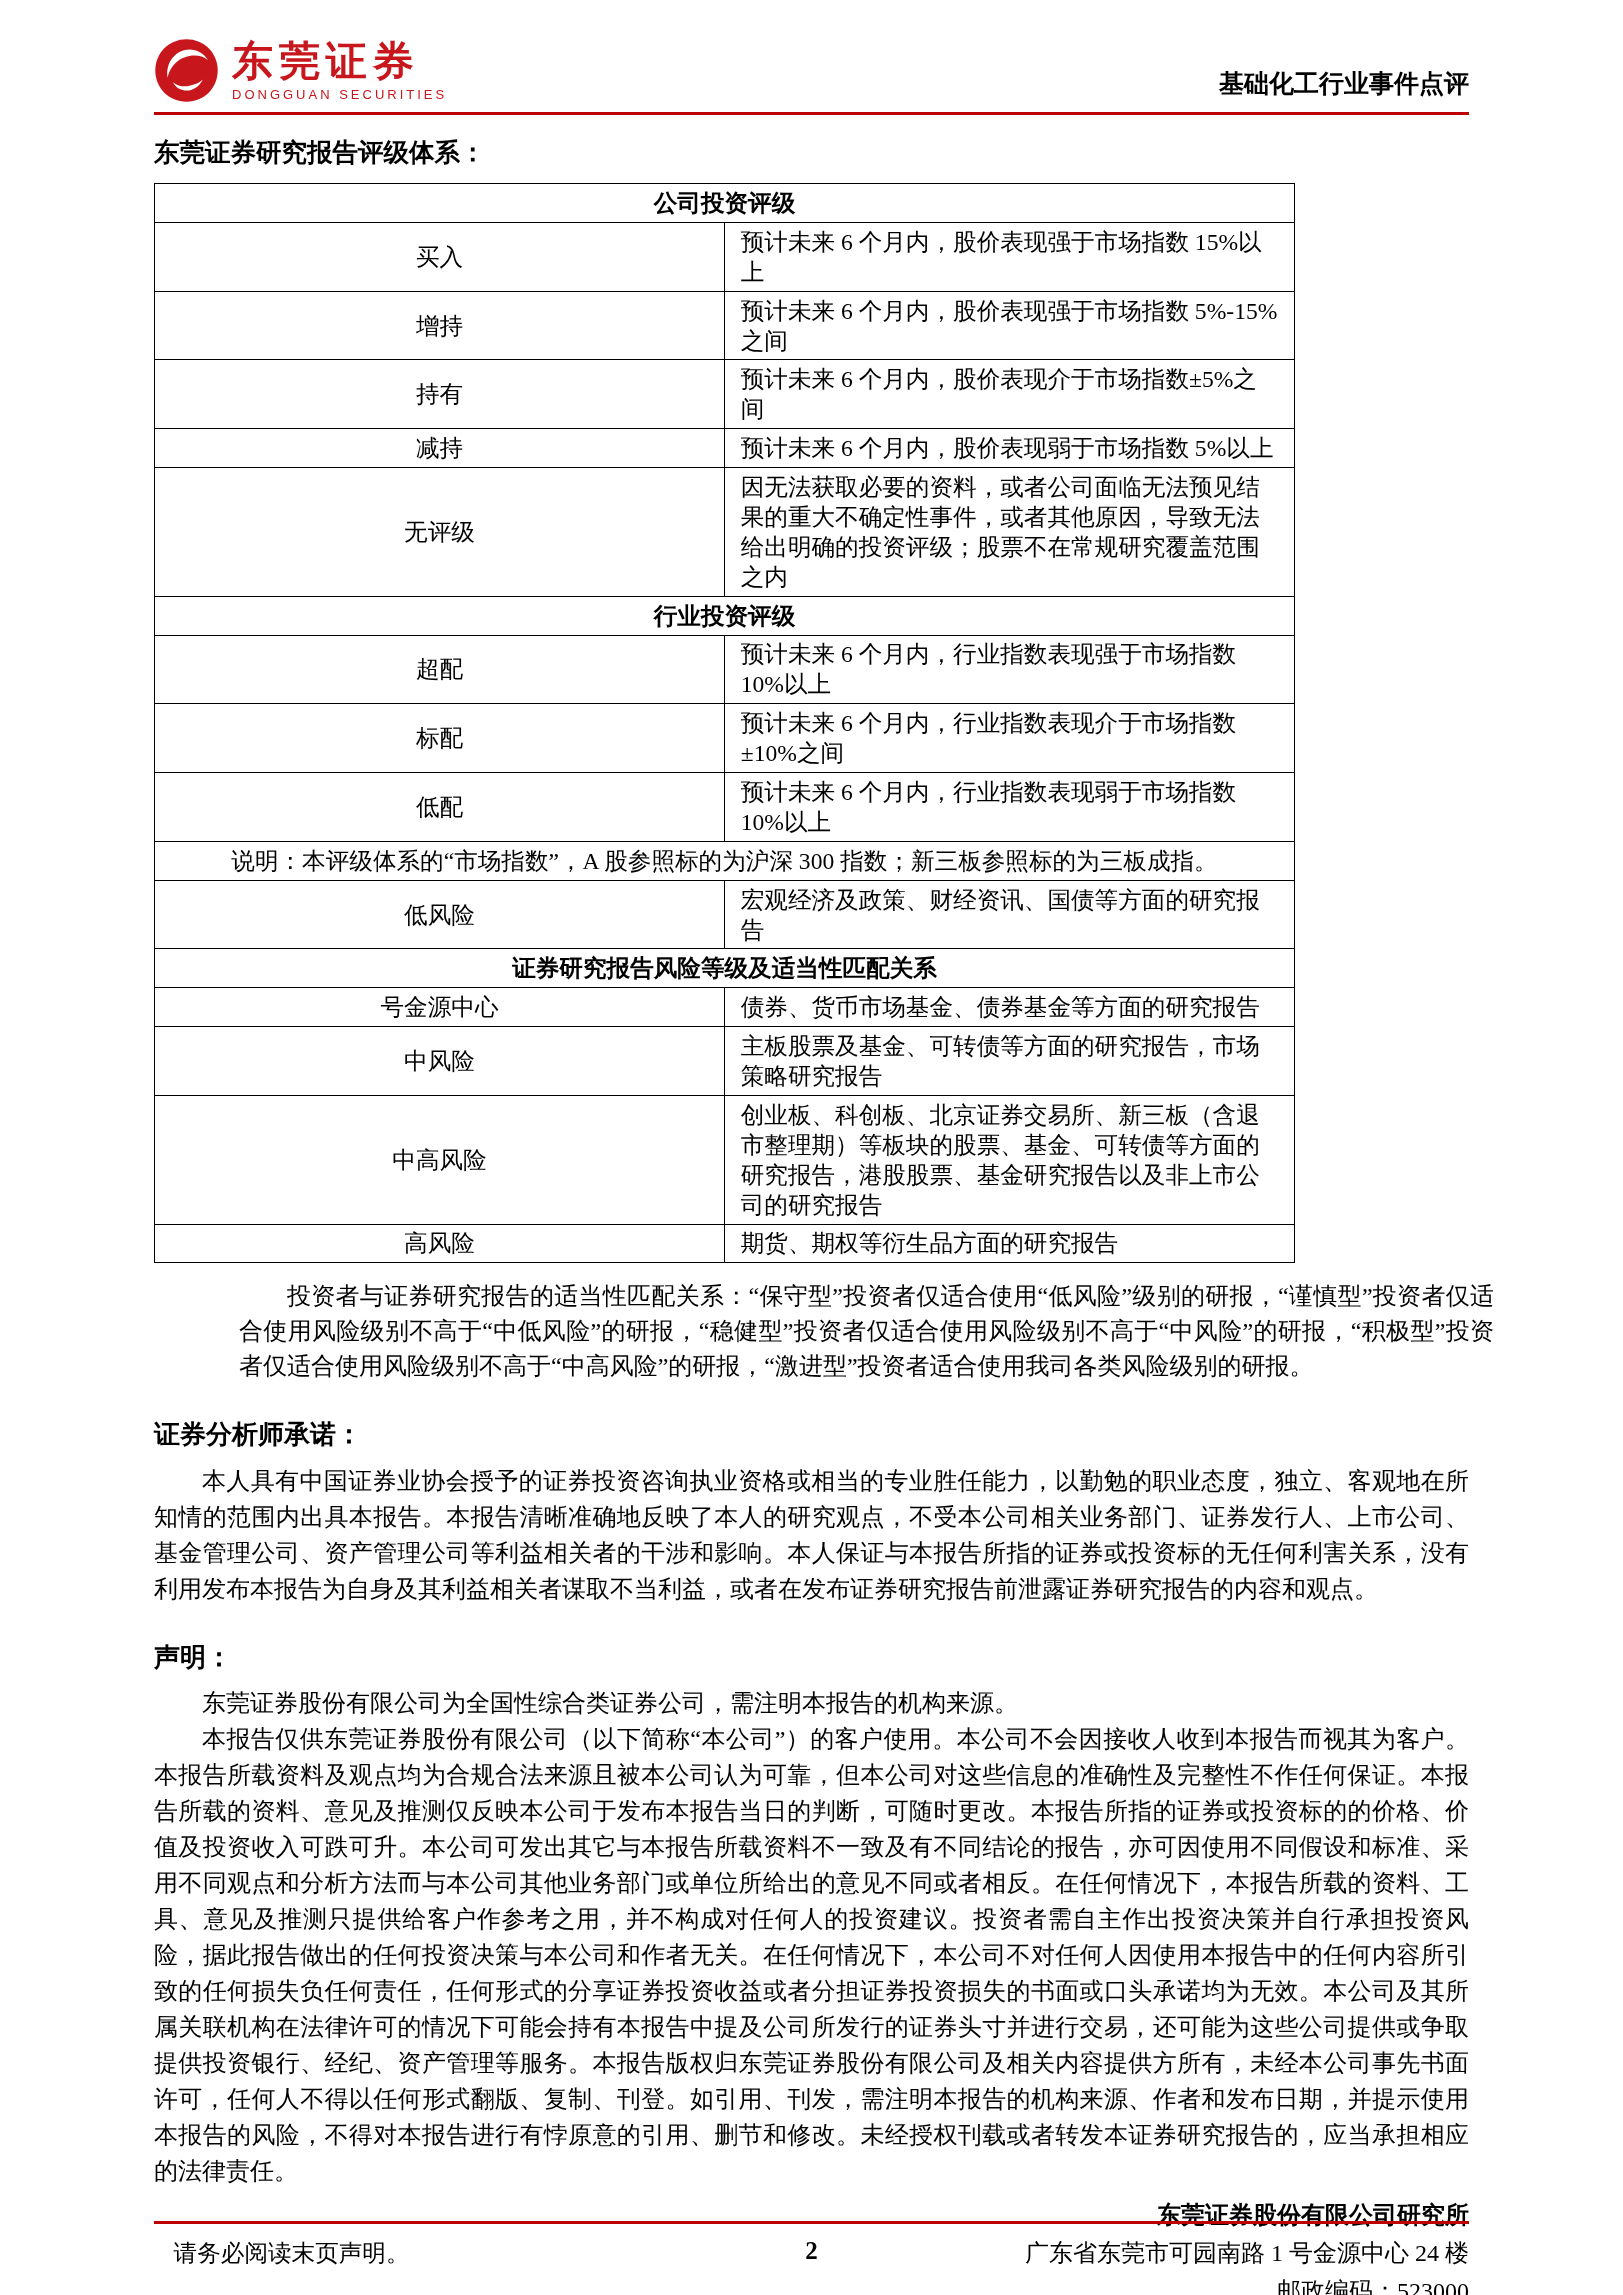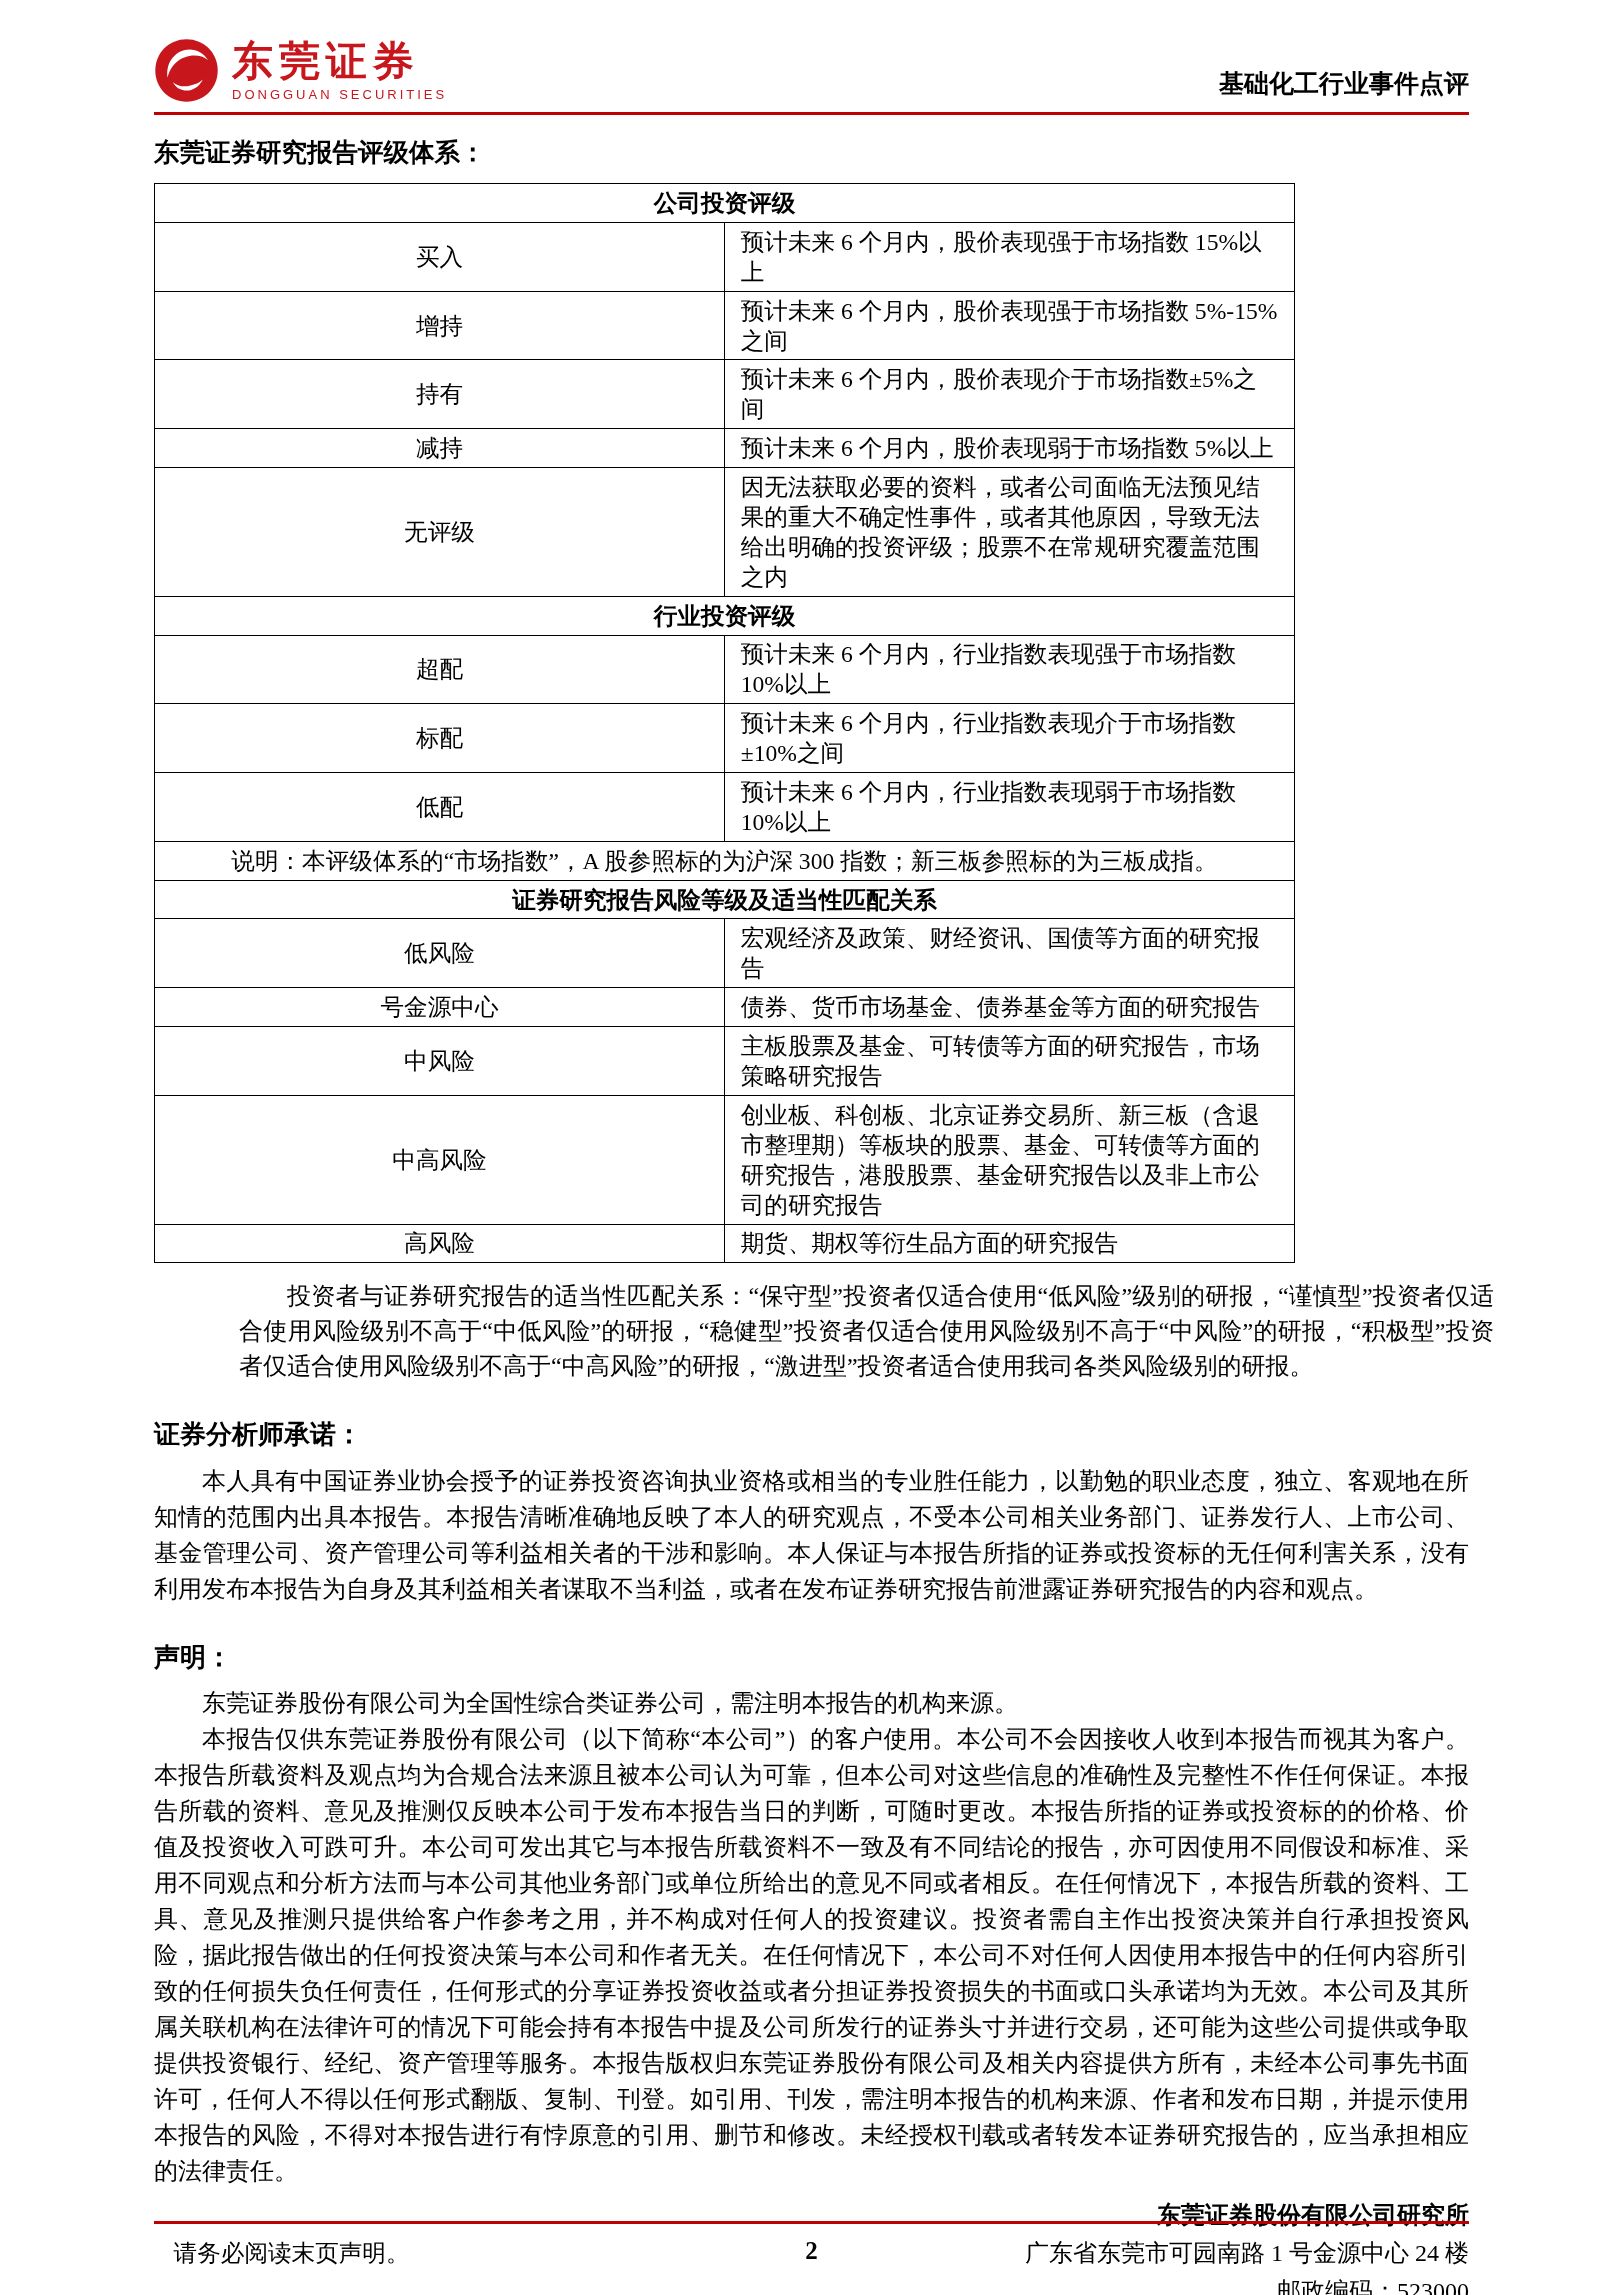--- a/index.html
+++ b/index.html
@@ -111,25 +111,25 @@
         <td class="dsc">预计未来 6 个月内，行业指数表现介于市场指数±10%之间</td>
       </tr>
       <tr>
         <td class="lbl">低配</td>
         <td class="dsc">预计未来 6 个月内，行业指数表现弱于市场指数 10%以上</td>
       </tr>
       <tr>
         <td colspan="2" class="note">说明：本评级体系的“市场指数”，A 股参照标的为沪深 300 指数；新三板参照标的为三板成指。</td>
       </tr>
       <tr>
-        <td colspan="2" class="hdr">证券研究报告风险等级及适当性匹配关系</td>
+        <td class="lbl">低风险</td>
+        <td class="dsc">宏观经济及政策、财经资讯、国债等方面的研究报告</td>
       </tr>
       <tr>
-        <td class="lbl">低风险</td>
-        <td class="dsc">宏观经济及政策、财经资讯、国债等方面的研究报告</td>
+        <td colspan="2" class="hdr">证券研究报告风险等级及适当性匹配关系</td>
       </tr>
       <tr>
         <td class="lbl">号金源中心</td>
         <td class="dsc">债券、货币市场基金、债券基金等方面的研究报告</td>
       </tr>
       <tr>
         <td class="lbl">中风险</td>
         <td class="dsc">主板股票及基金、可转债等方面的研究报告，市场策略研究报告</td>
       </tr>
       <tr>

